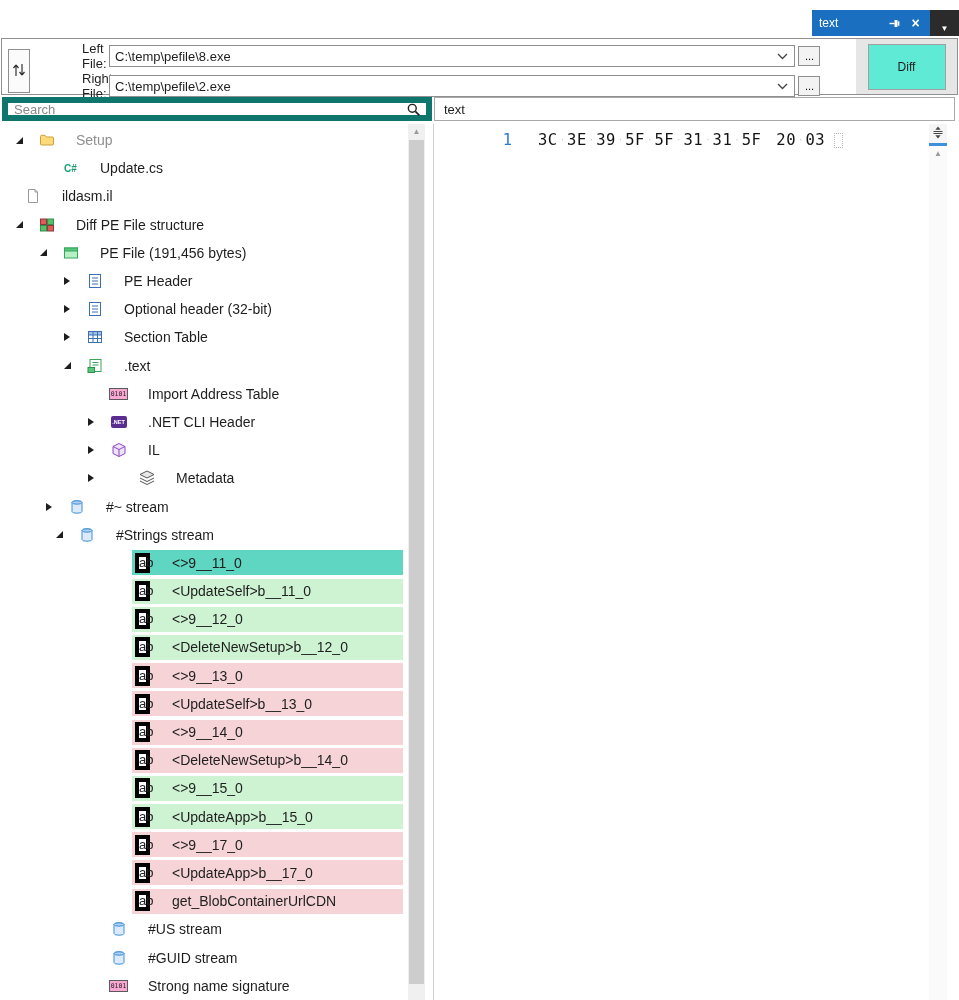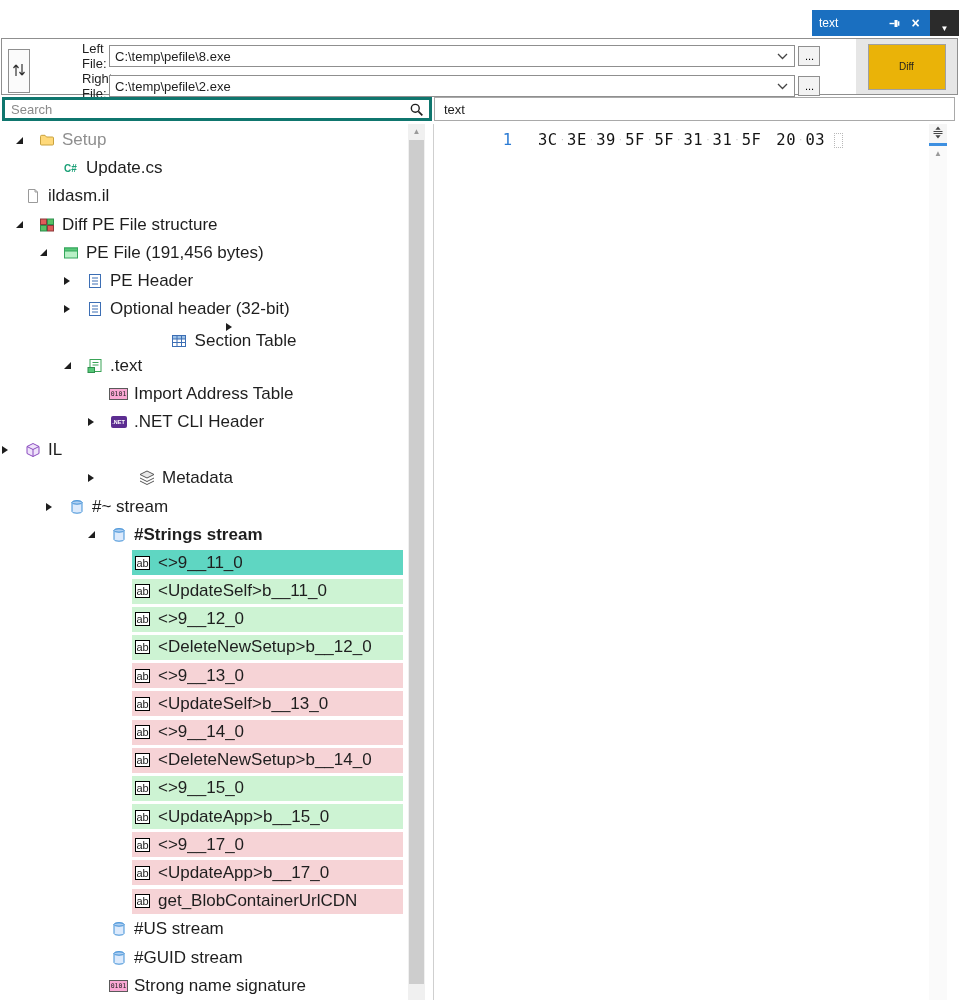--- a/index.html
+++ b/index.html
@@ -18,47 +18,47 @@
   
   .file-panel { position:absolute; top:38px; left:1px; width:957px; height:57px; border:1px solid #8f8f8f; background:#fff; display:flex;gap:24px; }
   .fp-left { flex:1; display:grid; grid-template-columns:72px 26px 1fr 28px; grid-template-rows:1fr 1fr; align-items:center; padding:2px 6px 2px 6px; }
   .fp-label { font-size:13px; padding-left:2px; }
   .swap-btn { grid-row:1 / 3; width:22px; height:44px; border:1px solid #8f8f8f; background:#fbfbfb; display:flex; align-items:center; justify-content:center; }
   .combo { height:22px; border:1px solid #8f8f8f; background:#fff; display:flex; align-items:center; padding:0 5px; margin:0 3px; }
   .combo-value { flex:1; font-size:13px; white-space:nowrap; overflow:hidden; }
   .combo-chevron { flex:none; width:12px; display:flex; }
   .browse-btn { width:22px; height:20px; border:1px solid #8f8f8f; background:#f3f3f3; font-size:11px; line-height:16px; text-align:center; }
   .fp-right { width:101px; background:#e6e6e6; display:flex; align-items:center; justify-content:center; }
-  .diff-btn { width:78px; height:46px; border:1px solid #a0a0a0; background:#eab308; font-size:10px; display:flex; align-items:center; justify-content:center; }
-
-  
-  .search-box { position:absolute; top:97px; left:2px; width:430px; height:24px; border:3px solid #0f766e; background:#fff; display:flex; align-items:center; }
+  .diff-btn { width:78px; height:46px; border:1px solid #a0a0a0; background:#5eead4; font-size:12px; display:flex; align-items:center; justify-content:center; }
+
+  
+  .search-box { position:absolute; top:97px; left:2px; width:430px; height:24px; border:6px solid #0f766e; background:#fff; display:flex; align-items:center; }
   .search-input { flex:1; border:none; outline:none; font-family:"Liberation Sans",sans-serif; font-size:13px; padding:0 6px; color:#1e1e1e; background:transparent; }
   .search-input::placeholder { color:#8a8a8a; }
   .search-icon-btn { width:26px; display:flex; align-items:center; justify-content:center; }
   .hex-header { position:absolute; top:97px; left:434px; width:521px; height:24px; border:1px solid #a9a9a9; background:#fff; display:flex; align-items:center; padding:0 9px; font-size:13px; }
 
   
   .tree { position:absolute; top:124px; left:0; width:408px; height:876px; overflow:hidden; padding-top:2px; background:#fff; }
   .tree-row { height:28.2px; display:flex; align-items:center; }
   .exp-slot { width:22px; flex:none; display:flex; align-items:center; padding-left:2px; }
   .exp-closed { width:0; height:0; border-top:4.5px solid transparent; border-bottom:4.5px solid transparent; border-left:6.5px solid #1e1e1e; }
   .exp-open { width:0; height:0; border-bottom:7px solid #1e1e1e; border-left:7px solid transparent; }
   .row-content { display:flex; align-items:center; height:25px; flex:1; margin-right:5px; padding-left:2px; }
   .hl-selected { background:#5fd6c2; }
   .hl-added { background:#cdf3d3; }
   .hl-removed { background:#f6d3d6; }
   .tree-icon { width:17px; height:17px; flex:none; margin-right:7px; display:flex; align-items:center; justify-content:center; }
   .tree-icon svg { width:16px; height:16px; display:block; }
-  .tree-label { font-size:17px; white-space:nowrap; }
+  .tree-label { font-size:14px; white-space:nowrap;margin-left:14px; }
   .muted { color:#8f8f8f; }
   .ic-cs { font-size:10px; font-weight:bold; color:#1ba077; }
   .ic-bin { font-family:"DejaVu Sans Mono",monospace; font-size:6.5px; border:1px solid #5a5a5a; padding:1px 1px; color:#222; background:#f9a8d4; letter-spacing:0; }
   .ic-net { background:#5c2d91; color:#fff; font-size:5.5px; font-weight:bold; width:16px; height:12px; display:flex; align-items:center; justify-content:center; border-radius:2px; }
-  .ic-ab { width:15px; height:14px; border:1px solid #000000; background:#fff; color:#222; font-size:11px; line-height:12px; text-align:center; }
+  .ic-ab { width:15px; height:20px; border:4px solid #000000; background:#fff; color:#222; font-size:13px; line-height:12px; text-align:center; }
 
   
   .vscroll-left { position:absolute; top:124px; left:408px; width:17px; height:876px; background:#f0f0f0; }
   .vs-arrow { height:16px; text-align:center; font-size:8px; color:#9a9a9a; line-height:16px; }
   .vs-thumb-left { position:absolute; top:16px; left:1px; width:15px; bottom:16px; background:#cdcdcd; }
 
   
   .hex-panel { position:absolute; top:124px; left:433px; width:522px; height:876px; border-left:1px solid #cfcfcf; background:#fff; }
   .hex-line { display:flex; align-items:center; height:26px; margin-top:3px; font-family:"DejaVu Sans Mono", monospace; font-size:15.5px; }
   .hex-gutter { width:78px; text-align:right; color:#2b7bd4; flex:none; }
@@ -235,21 +235,21 @@
             <svg viewBox="0 0 16 16">
               <rect x="2.5" y="1.5" width="11" height="13" fill="#fff" stroke="#3c6eb4"></rect>
               <line x1="5" y1="5" x2="11" y2="5" stroke="#3c6eb4"></line>
               <line x1="5" y1="8" x2="11" y2="8" stroke="#3c6eb4"></line>
               <line x1="5" y1="11" x2="11" y2="11" stroke="#3c6eb4"></line>
             </svg>
           </span>
           <span class="tree-label">Optional header (32-bit)</span>
         </span>
       </div>
-      <div class="tree-row" style="padding-left: 62px; flex-direction: column;">
+      <div class="tree-row" style="padding-left: 62px;">
         <span class="exp-slot">
           <span class="exp-closed"></span>
         </span>
         <span class="row-content">
           <span class="tree-icon">
             <svg viewBox="0 0 16 16">
               <rect x="1.5" y="2.5" width="13" height="11" fill="#fff" stroke="#3c6eb4"></rect>
               <rect x="1.5" y="2.5" width="13" height="3.5" fill="#9fc3e8" stroke="#3c6eb4"></rect>
               <line x1="1.5" y1="9.5" x2="14.5" y2="9.5" stroke="#3c6eb4"></line>
               <line x1="6" y1="2.5" x2="6" y2="13.5" stroke="#3c6eb4"></line>
@@ -288,21 +288,21 @@
         <span class="exp-slot">
           <span class="exp-closed"></span>
         </span>
         <span class="row-content">
           <span class="tree-icon">
             <span class="ic-net">.NET</span>
           </span>
           <span class="tree-label">.NET CLI Header</span>
         </span>
       </div>
-      <div class="tree-row" style="">
+      <div class="tree-row" style="padding-left: 86px;">
         <span class="exp-slot">
           <span class="exp-closed"></span>
         </span>
         <span class="row-content">
           <span class="tree-icon">
             <svg viewBox="0 0 16 16">
               <path d="M8 1.5 L14 4.5 L14 11.5 L8 14.5 L2 11.5 L2 4.5 Z" fill="#efe3fa" stroke="#8a4bbf"></path>
               <path d="M2 4.5 L8 7.5 L14 4.5 M8 7.5 L8 14.5" fill="none" stroke="#8a4bbf"></path>
             </svg>
           </span>
@@ -331,21 +331,21 @@
         <span class="row-content">
           <span class="tree-icon">
             <svg viewBox="0 0 16 16">
               <path d="M3 3.5 Q3 1.8 8 1.8 Q13 1.8 13 3.5 L13 12.5 Q13 14.2 8 14.2 Q3 14.2 3 12.5 Z" fill="#dceafc" stroke="#3f8fd6"></path>
               <ellipse cx="8" cy="3.5" rx="5" ry="1.7" fill="#aecff2" stroke="#3f8fd6"></ellipse>
             </svg>
           </span>
           <span class="tree-label">#~ stream</span>
         </span>
       </div>
-      <div class="tree-row" style="padding-left: 86px; font-weight: bold;">
+      <div class="tree-row" style="padding-left: 54px;">
         <span class="exp-slot">
           <span class="exp-open"></span>
         </span>
         <span class="row-content">
           <span class="tree-icon">
             <svg viewBox="0 0 16 16">
               <path d="M3 3.5 Q3 1.8 8 1.8 Q13 1.8 13 3.5 L13 12.5 Q13 14.2 8 14.2 Q3 14.2 3 12.5 Z" fill="#dceafc" stroke="#3f8fd6"></path>
               <ellipse cx="8" cy="3.5" rx="5" ry="1.7" fill="#aecff2" stroke="#3f8fd6"></ellipse>
             </svg>
           </span>

